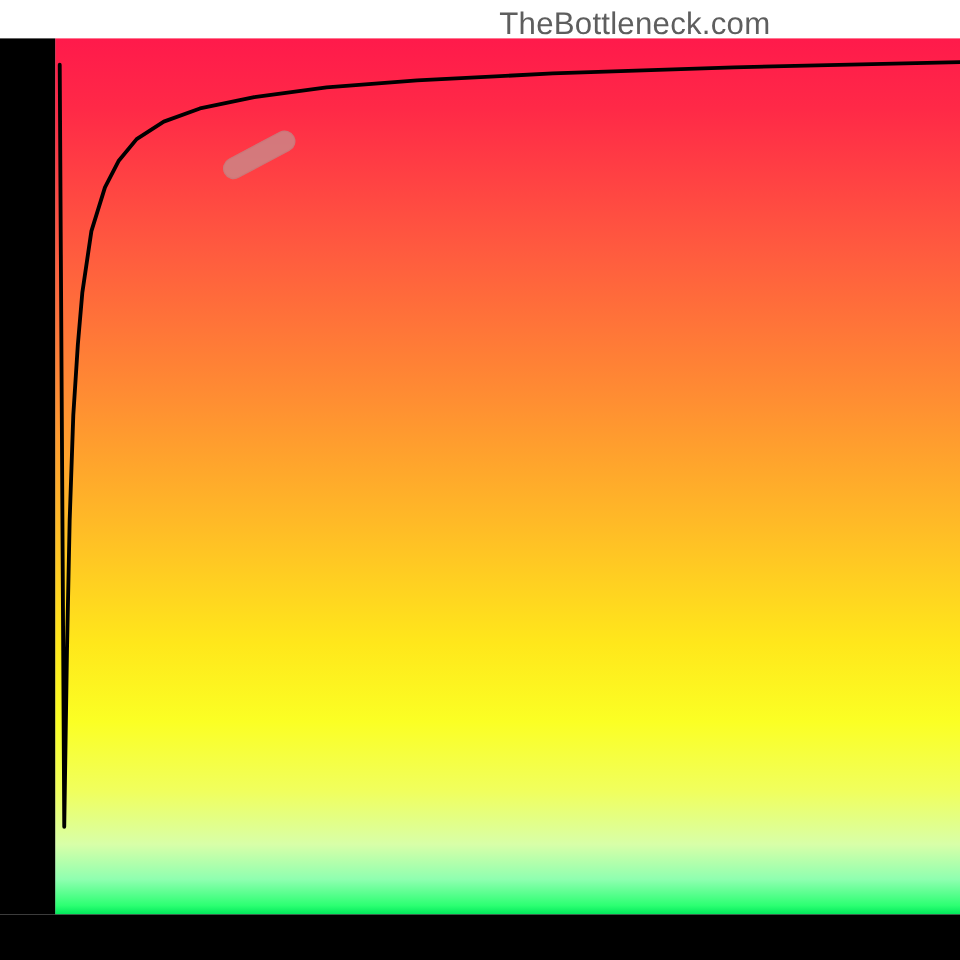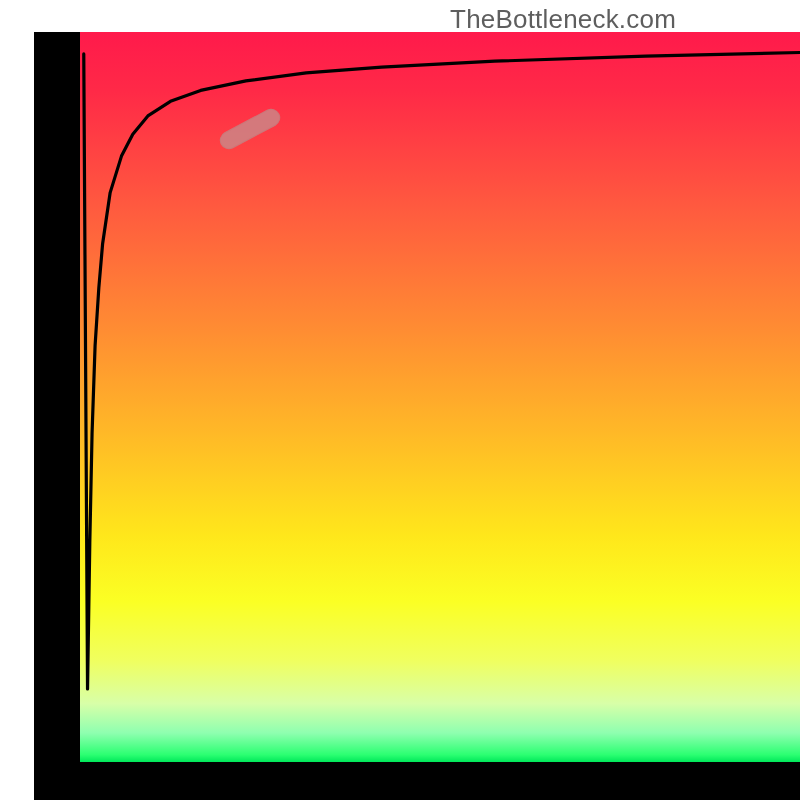--- a/index.html
+++ b/index.html
@@ -9,21 +9,20 @@
     height: 800px;
     overflow: hidden;
     background: #ffffff;
     font-family: Arial, Helvetica, sans-serif;
   }
   .frame {
     position: relative;
     width: 652px;
     height: 800px;
     box-sizing: border-box;
-    margin-left: 34px;
   }
   .watermark {
     position: absolute;
     top: 4px;
     right: 10px;
     font-size: 26px;
     color: #5e5e5e;
     font-family: Arial, sans-serif;
     letter-spacing: 0.2px;
   }

